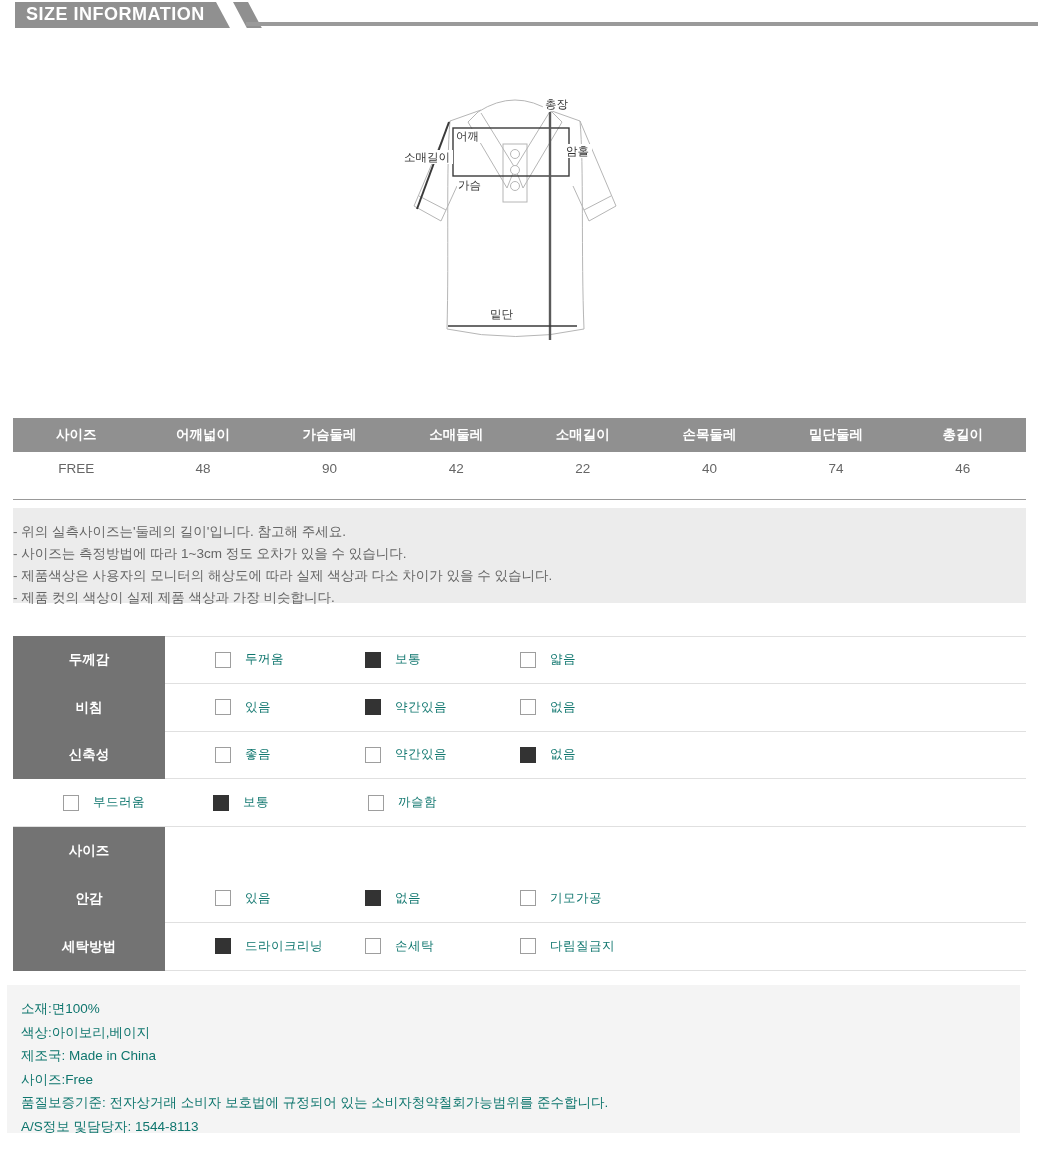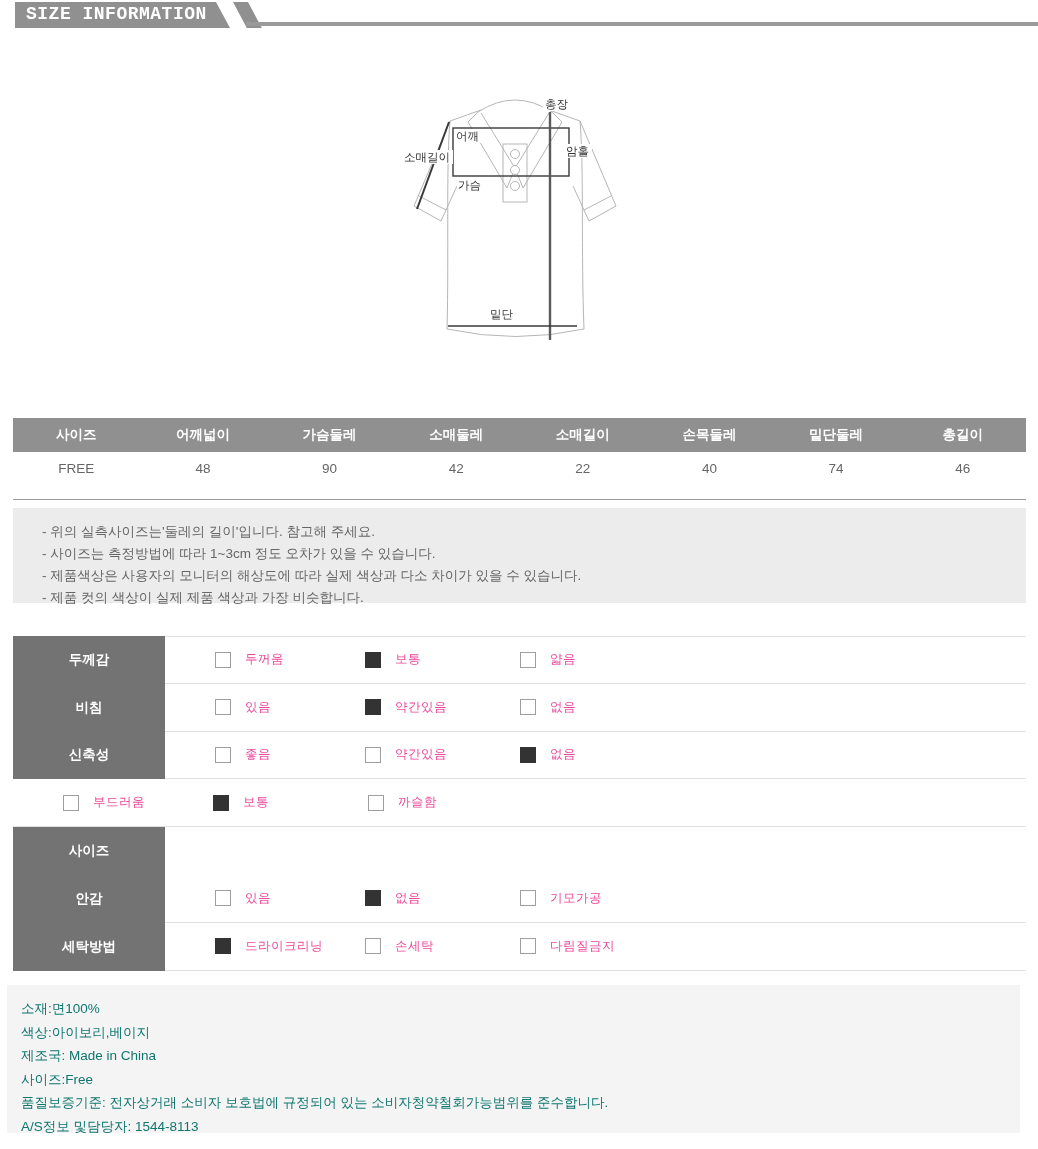--- a/index.html
+++ b/index.html
@@ -3,21 +3,21 @@
 <meta charset="utf-8">
 <style>
   * { margin:0; padding:0; box-sizing:border-box; }
   html,body { background:#fff; }
   body {
     width:1038px; height:1149px; position:relative;
     font-family:"Liberation Sans","DejaVu Sans",sans-serif;
     color:#666; overflow:hidden;
   }
   
-  .size-header { position:absolute; left:0; top:2px; width:1038px; height:28px;font-family:Liberation Mono, monospace; }
+  .size-header { position:absolute; left:0; top:2px; width:1038px; height:28px; }
   .size-header-block {
     position:absolute; left:15px; top:0; width:215px; height:26px;
     background:#909090; color:#fff; font-size:18px; font-weight:600;
     letter-spacing:.5px; line-height:25px; padding-left:11px;
     clip-path:polygon(0 0, 201px 0, 215px 100%, 0 100%);
   }
   .size-header-slant {
     position:absolute; left:233px; top:0; width:15px; height:26px;
     background:#909090; transform:skewX(28deg); transform-origin:top left;
   }
@@ -30,42 +30,42 @@
   
   .size-table { position:absolute; left:13px; top:418px; width:1013px; }
   .st-head, .st-row { display:grid; grid-template-columns:repeat(8,1fr); }
   .st-head { background:#909090; height:34px; }
   .st-head span { color:#fff; font-size:13.5px; font-weight:bold; text-align:center; line-height:34px; }
   .st-row { height:48px; border-bottom:1px solid #999; }
   .st-row span { color:#666; font-size:13.5px; text-align:center; line-height:34px; }
   
   .notes {
     position:absolute; left:13px; top:508px; width:1013px; height:95px;
-    background:#ececec; padding:13px 29px; font-size:13.5px; color:#666;
+    background:#ececec; padding:13px 0; font-size:13.5px; color:#666;
   }
   .notes div { line-height:22px; white-space:nowrap; }
   
   .features { position:absolute; left:13px; top:636px; width:1013px; }
   .frow { display:flex; height:47.8px; }
   .flabel {
     width:152px; background:#737373; color:#fff; font-size:13.5px; font-weight:bold;
     display:flex; align-items:center; justify-content:center; flex-shrink:0;
   }
   .fopts {
     flex:1; display:grid; grid-template-columns:150px 155px 1fr;
     align-items:center; padding-left:50px; border-bottom:1px solid #e0e0e0; background:#fff;
   }
   .frow:first-child .fopts { border-top:1px solid #e0e0e0; }
   .opt { display:flex; align-items:center; }
   .cb {
     width:16px; height:16px; border:1px solid #9e9e9e; background:#fff;
     display:inline-block; margin-right:14px; flex-shrink:0;
   }
   .cb.checked { background:#333; border-color:#333; }
-  .optlabel { font-size:12.5px; color:#ec4899; letter-spacing:.5px; }
+  .optlabel { font-size:12.5px; color:#0f766e; letter-spacing:.5px; }
   
   .product-info {
     position:absolute; left:7px; top:985px; width:1013px; height:148px;
     background:#f4f4f4; padding:12px 14px; font-size:13.5px; color:#0f766e;
   }
   .product-info div { line-height:23.5px; white-space:nowrap; }
 </style>
 </head>
 <body>
 

